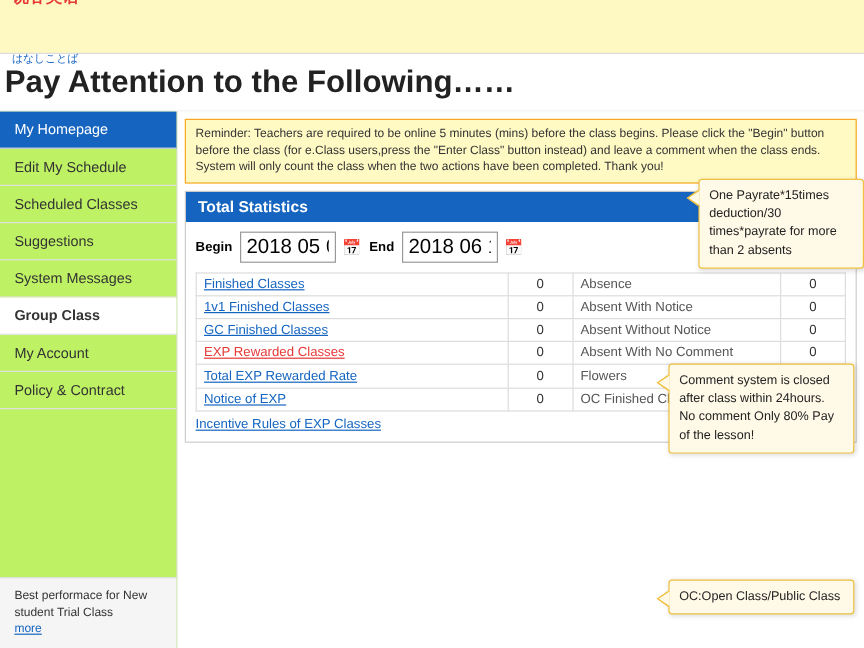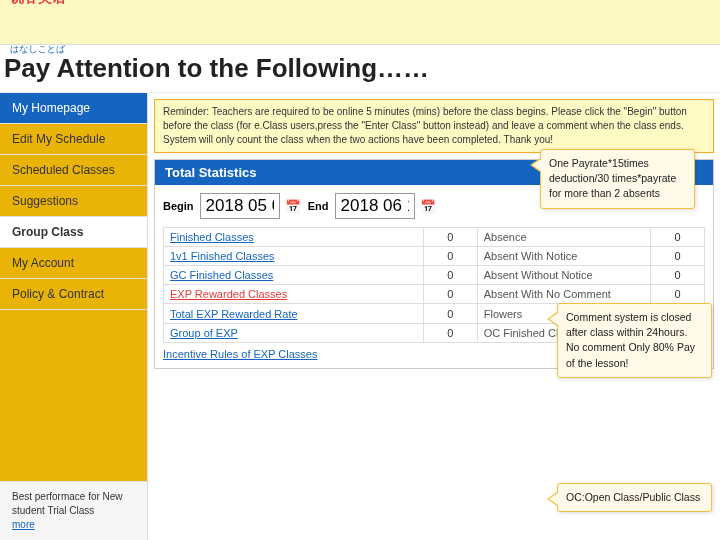--- a/index.html
+++ b/index.html
@@ -49,21 +49,21 @@
 
     
     .main-layout {
       display: flex;
       height: calc(540px - 45px - 48px);
     }
 
     
     .sidebar {
       width: 148px;
-      background: #eab308;
+      background: #bef264;
       border-right: 1px solid #ddd;
       flex-shrink: 0;
       display: flex;
       flex-direction: column;
     }
     .sidebar-item {
       padding: 8px 12px;
       font-size: 12px;
       color: #333;
       cursor: pointer;
@@ -227,23 +227,23 @@
       content: '';
       position: absolute;
       border-top: 6px solid transparent;
       border-bottom: 6px solid transparent;
       border-right: 9px solid #fff9e7;
       left: -9px;
       top: 9px;
     }
 
     .callout-one {
-      right: 25px;
+      right: 0;
       top: 56px;
-      width: 155px;
+      width: 138px;
     }
     .callout-two {
       right: 8px;
       top: 210px;
       width: 155px;
     }
     .callout-three {
       right: 8px;
       top: 390px;
       width: 155px;
@@ -279,20 +279,23 @@
       <span>My Homepage</span>
     </div>
     <div class="sidebar-item">
       <span>Edit My Schedule</span>
     </div>
     <div class="sidebar-item">
       <span>Scheduled Classes</span>
     </div>
     <div class="sidebar-item">
       <span>Suggestions</span>
+    </div>
+    <div class="sidebar-item">
+      <span>System Messages</span>
     </div>
     <div class="sidebar-item group-class">
       <span>Group Class</span>
     </div>
     <div class="sidebar-item">
       <span>My Account</span>
     </div>
     <div class="sidebar-item">
       <span>Policy &amp; Contract</span>
     </div>
@@ -355,21 +358,21 @@
               <td class="value-cell">0</td>
               <td class="right-label">Flowers</td>
               <td class="right-value">
                 <div class="flower-cell">
                   <span class="flower-icon">🌸</span>
                   <span>1</span>
                 </div>
               </td>
             </tr>
             <tr>
-              <td class="label-cell">Group of EXP</td>
+              <td class="label-cell">Notice of EXP</td>
               <td class="value-cell">0</td>
               <td class="right-label">OC Finished Classes</td>
               <td class="right-value">0</td>
             </tr>
           </tbody>
         </table>
 
         <a class="incentive-link">Incentive Rules of EXP Classes</a>
       </div>
     </div>

